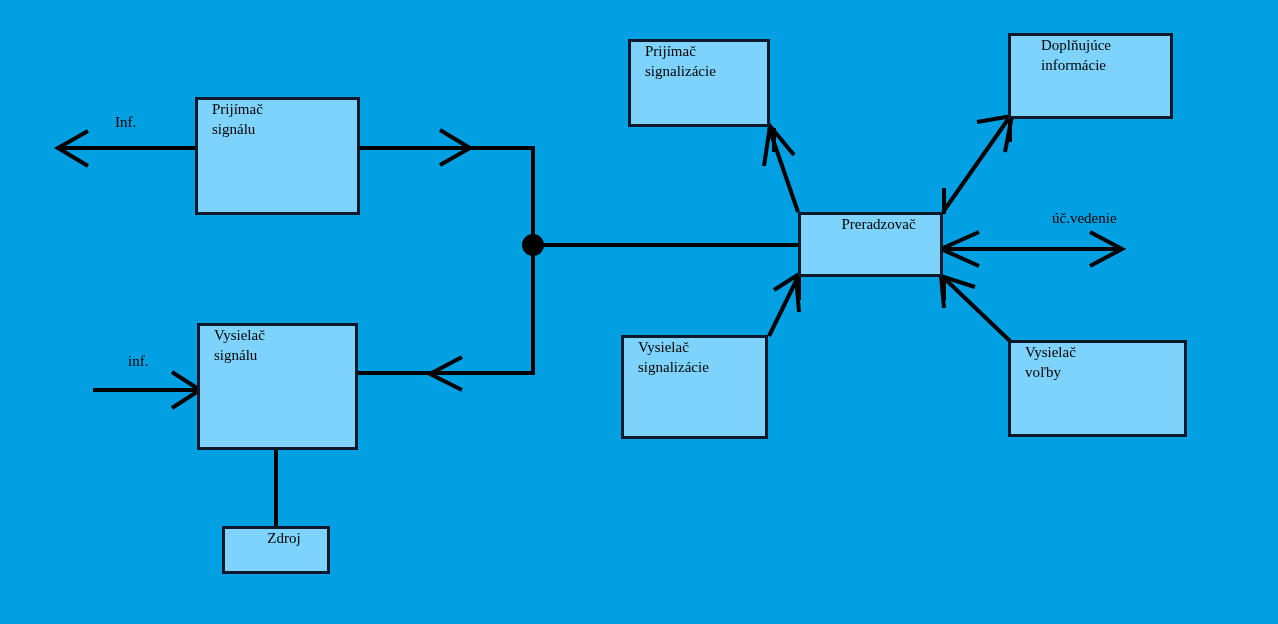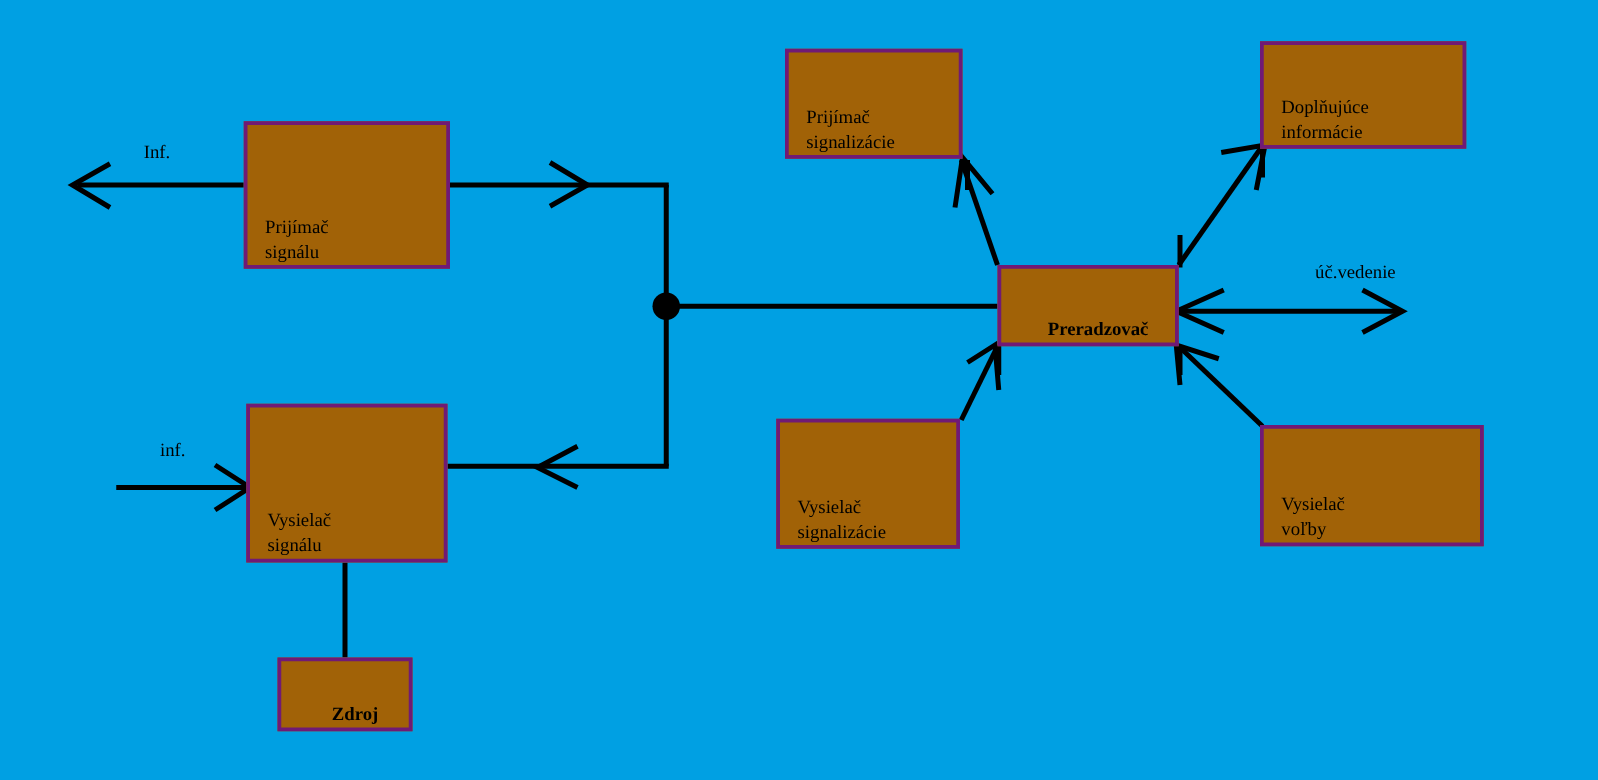--- a/index.html
+++ b/index.html
@@ -18,41 +18,40 @@
   }
   #diagram-svg {
     position: absolute;
     left: 0;
     top: 0;
     width: 1278px;
     height: 624px;
   }
   .node-box {
     position: absolute;
-    background: #a16207;
-    border: 3px solid #701a75;
+    background: #7dd3fc;
+    border: 3px solid #0f172a;
     box-sizing: border-box;
     display: flex;
     flex-direction: column;
-    justify-content: flex-end;
+    justify-content: flex-start;
     z-index: 5;
   }
   .node-label {
     font-family: "Liberation Serif", "DejaVu Serif", serif;
     font-size: 15px;
     color: #000000;
     line-height: 1.30;
     white-space: pre-line;
     text-align: left;
     padding-left: 14px;
   }
   .node-label.centered {
     text-align: center;
     padding-left: 16px;
-    font-weight: bold;
   }
   .edge-label {
     position: absolute;
     font-family: "Liberation Serif", "DejaVu Serif", serif;
     font-size: 15px;
     color: #000000;
     white-space: nowrap;
     z-index: 6;
     text-align: right;
   }
@@ -113,30 +112,30 @@
   <div class="node-box" style="left:195px; top:97px; width:165px; height:118px;">
     <div class="node-label">Prijímač
 signálu</div>
   </div>
 
   <div class="node-box" style="left:197px; top:323px; width:161px; height:127px;">
     <div class="node-label">Vysielač
 signálu</div>
   </div>
 
-  <div class="node-box" style="left:222px; top:526px; width:108px; height:59px;">
+  <div class="node-box" style="left:222px; top:526px; width:108px; height:48px;">
     <div class="node-label centered">Zdroj</div>
   </div>
 
   <div class="node-box" style="left:628px; top:39px; width:142px; height:88px;">
     <div class="node-label">Prijímač
 signalizácie</div>
   </div>
 
-  <div class="node-box" style="left:1008px; top:33px; width:165px; height:86px;">
+  <div class="node-box" style="left:1008px; top:33px; width:165px; height:86px;padding-left:16px;">
     <div class="node-label">Doplňujúce
 informácie</div>
   </div>
 
   <div class="node-box" style="left:798px; top:212px; width:145px; height:65px;">
     <div class="node-label centered">Preradzovač</div>
   </div>
 
   <div class="node-box" style="left:621px; top:335px; width:147px; height:104px;">
     <div class="node-label">Vysielač

